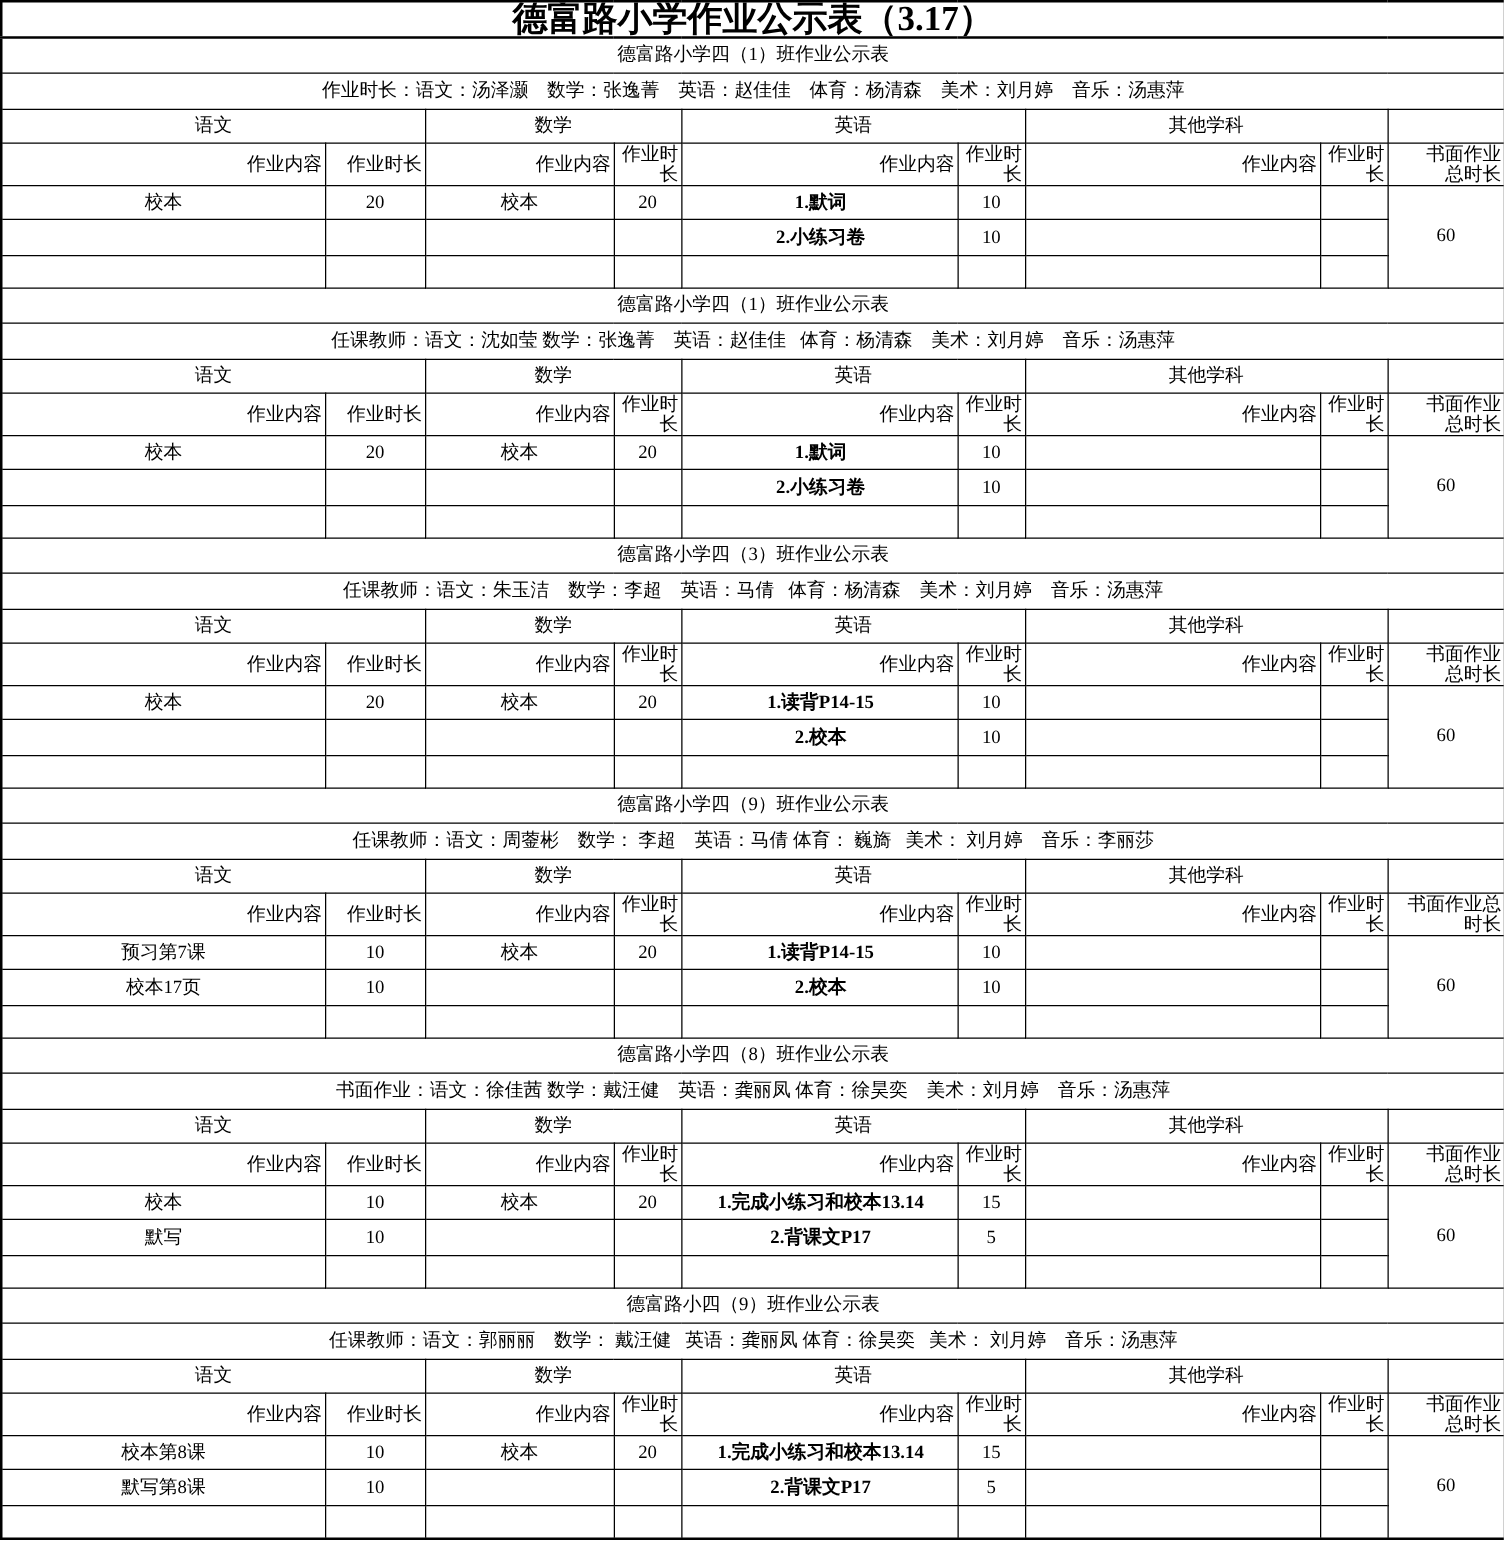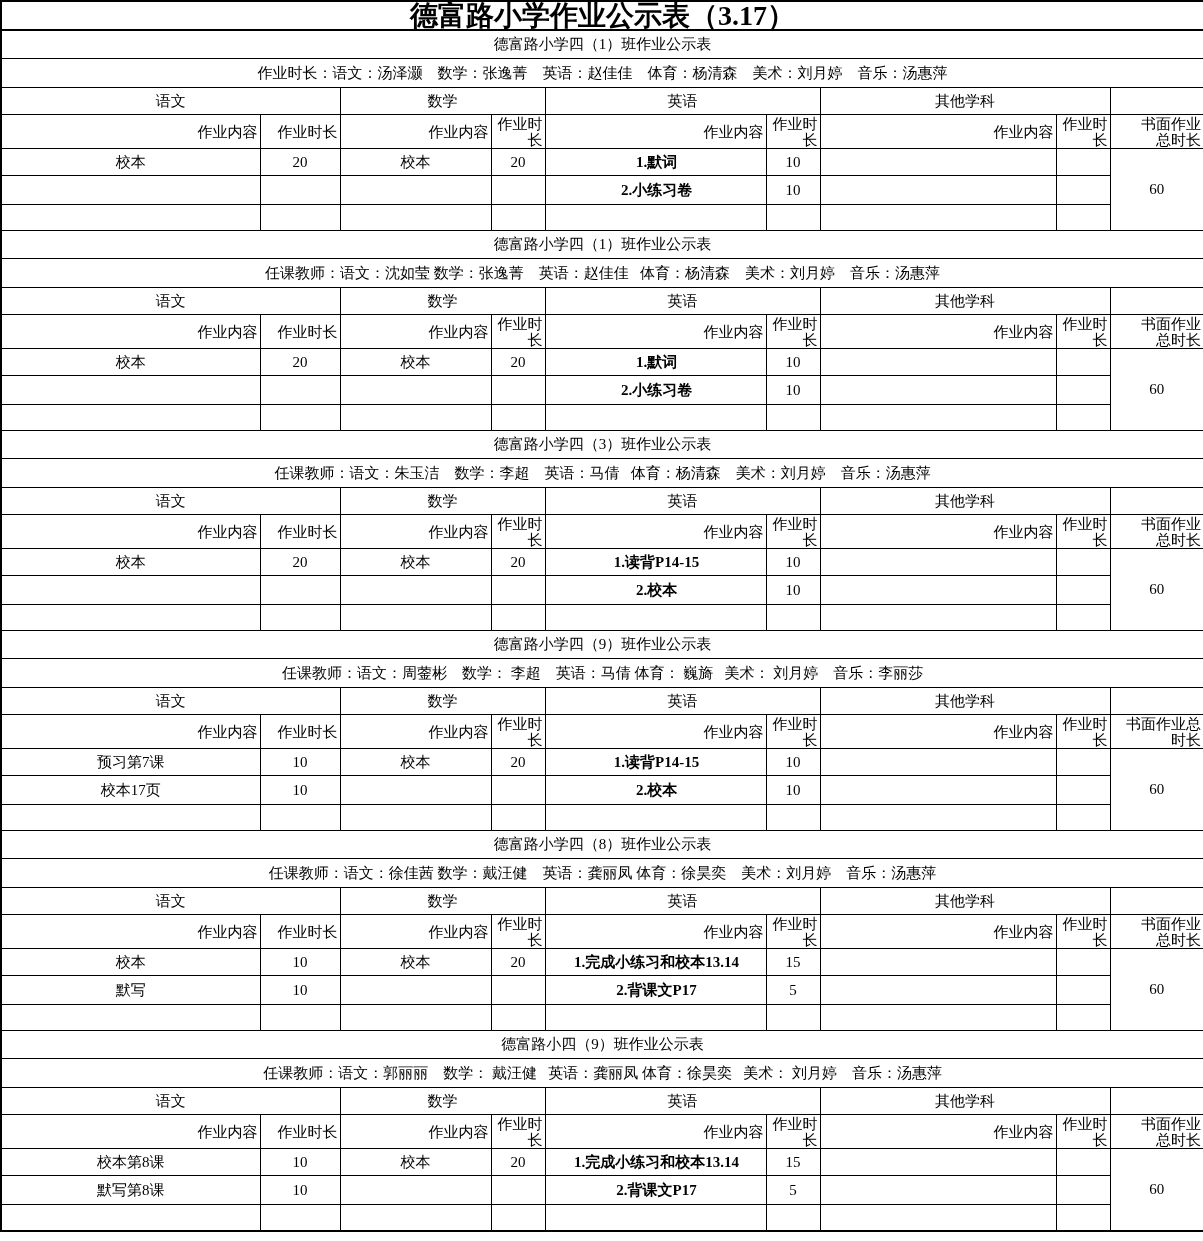--- a/index.html
+++ b/index.html
@@ -302,21 +302,21 @@
           <td class="left"></td>
           <td></td>
           <td></td>
           <td></td>
         </tr>
 
         <tr class="r-class">
           <td colspan="9">德富路小学四（8）班作业公示表</td>
         </tr>
         <tr class="r-teach">
-          <td colspan="9">任课教师：语文：徐佳茜 数学：戴汪健    英语：龚丽凤 体育：徐昊奕    美术：刘月婷    音乐：汤惠萍</td>
+          <td colspan="9">书面作业：语文：徐佳茜 数学：戴汪健    英语：龚丽凤 体育：徐昊奕    美术：刘月婷    音乐：汤惠萍</td>
         </tr>
         <tr class="r-subj">
           <td colspan="2">语文</td>
           <td colspan="2">数学</td>
           <td colspan="2">英语</td>
           <td colspan="2">其他学科</td>
           <td></td>
         </tr>
         <tr class="r-colhdr">
           <td>作业内容</td>

